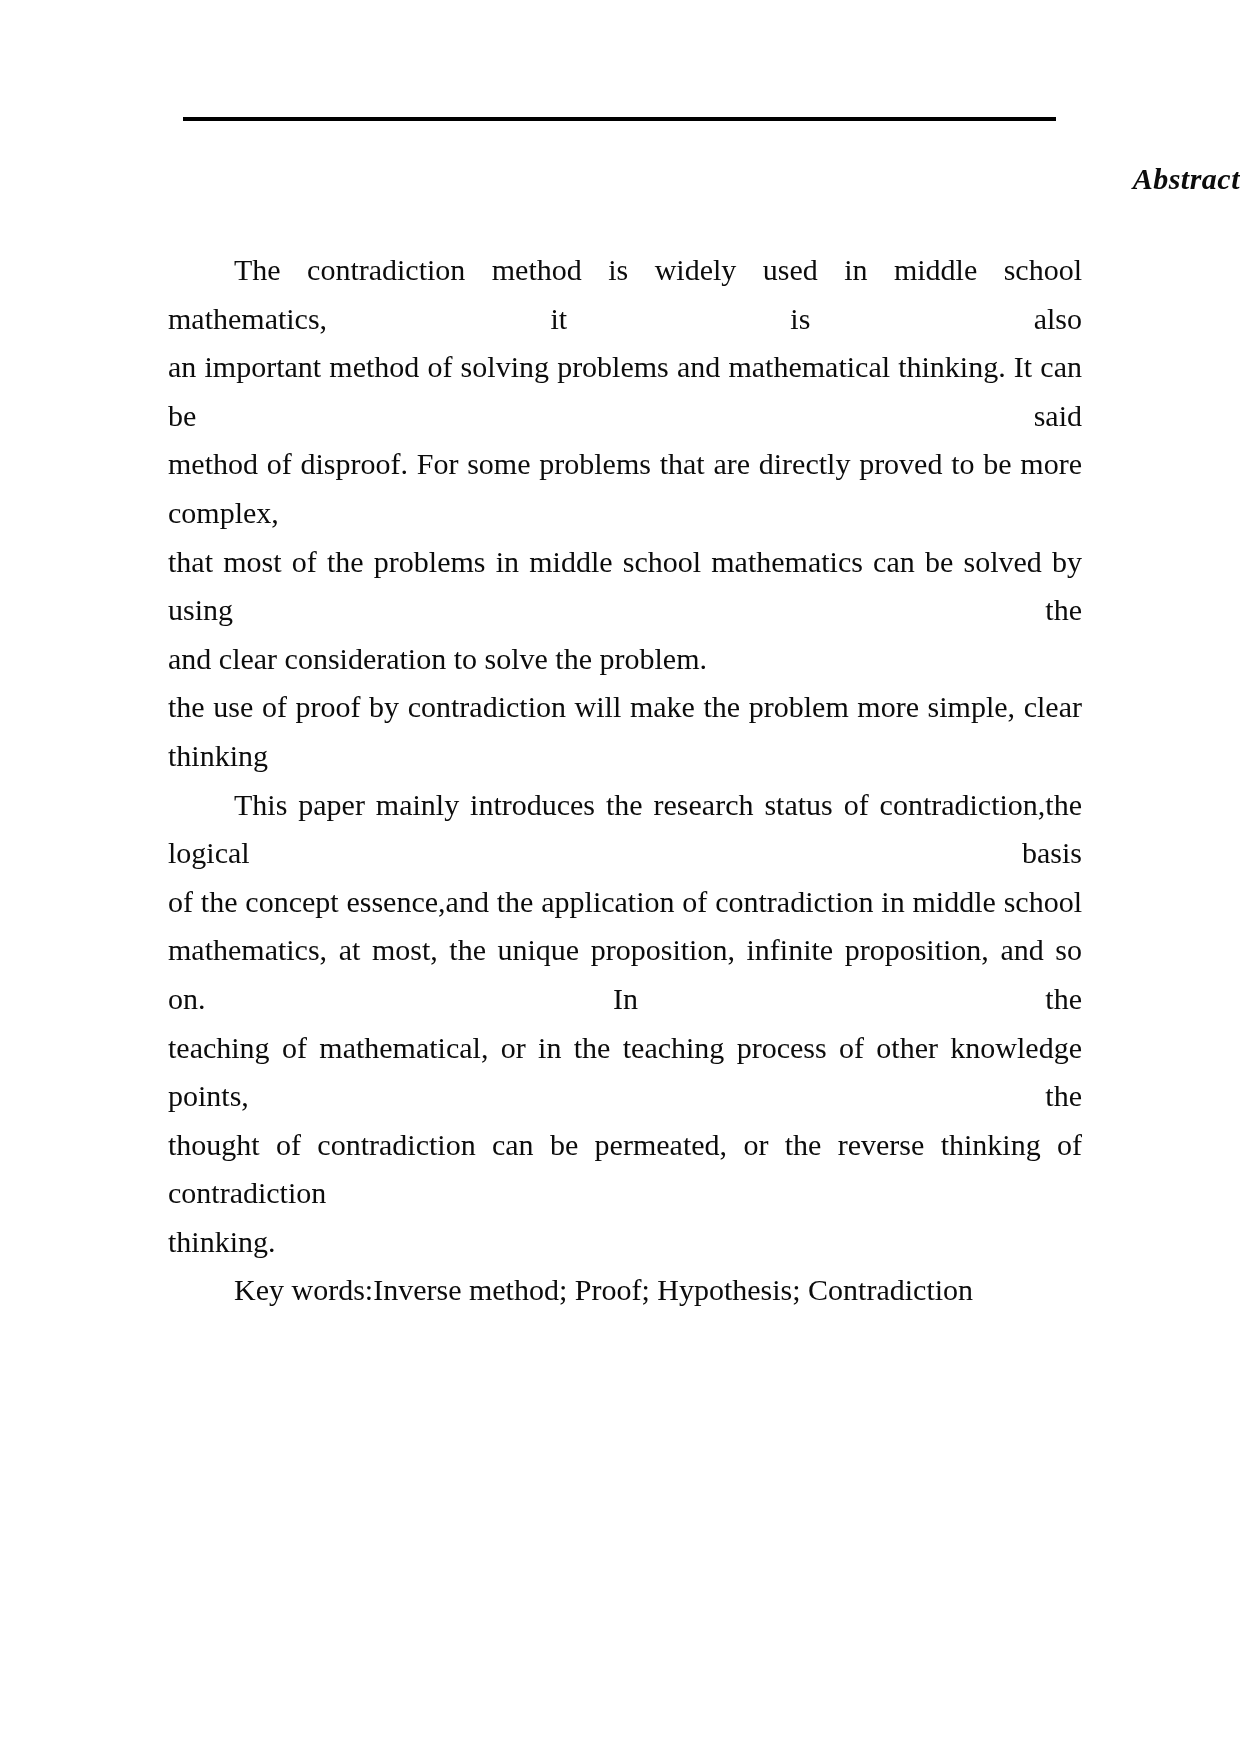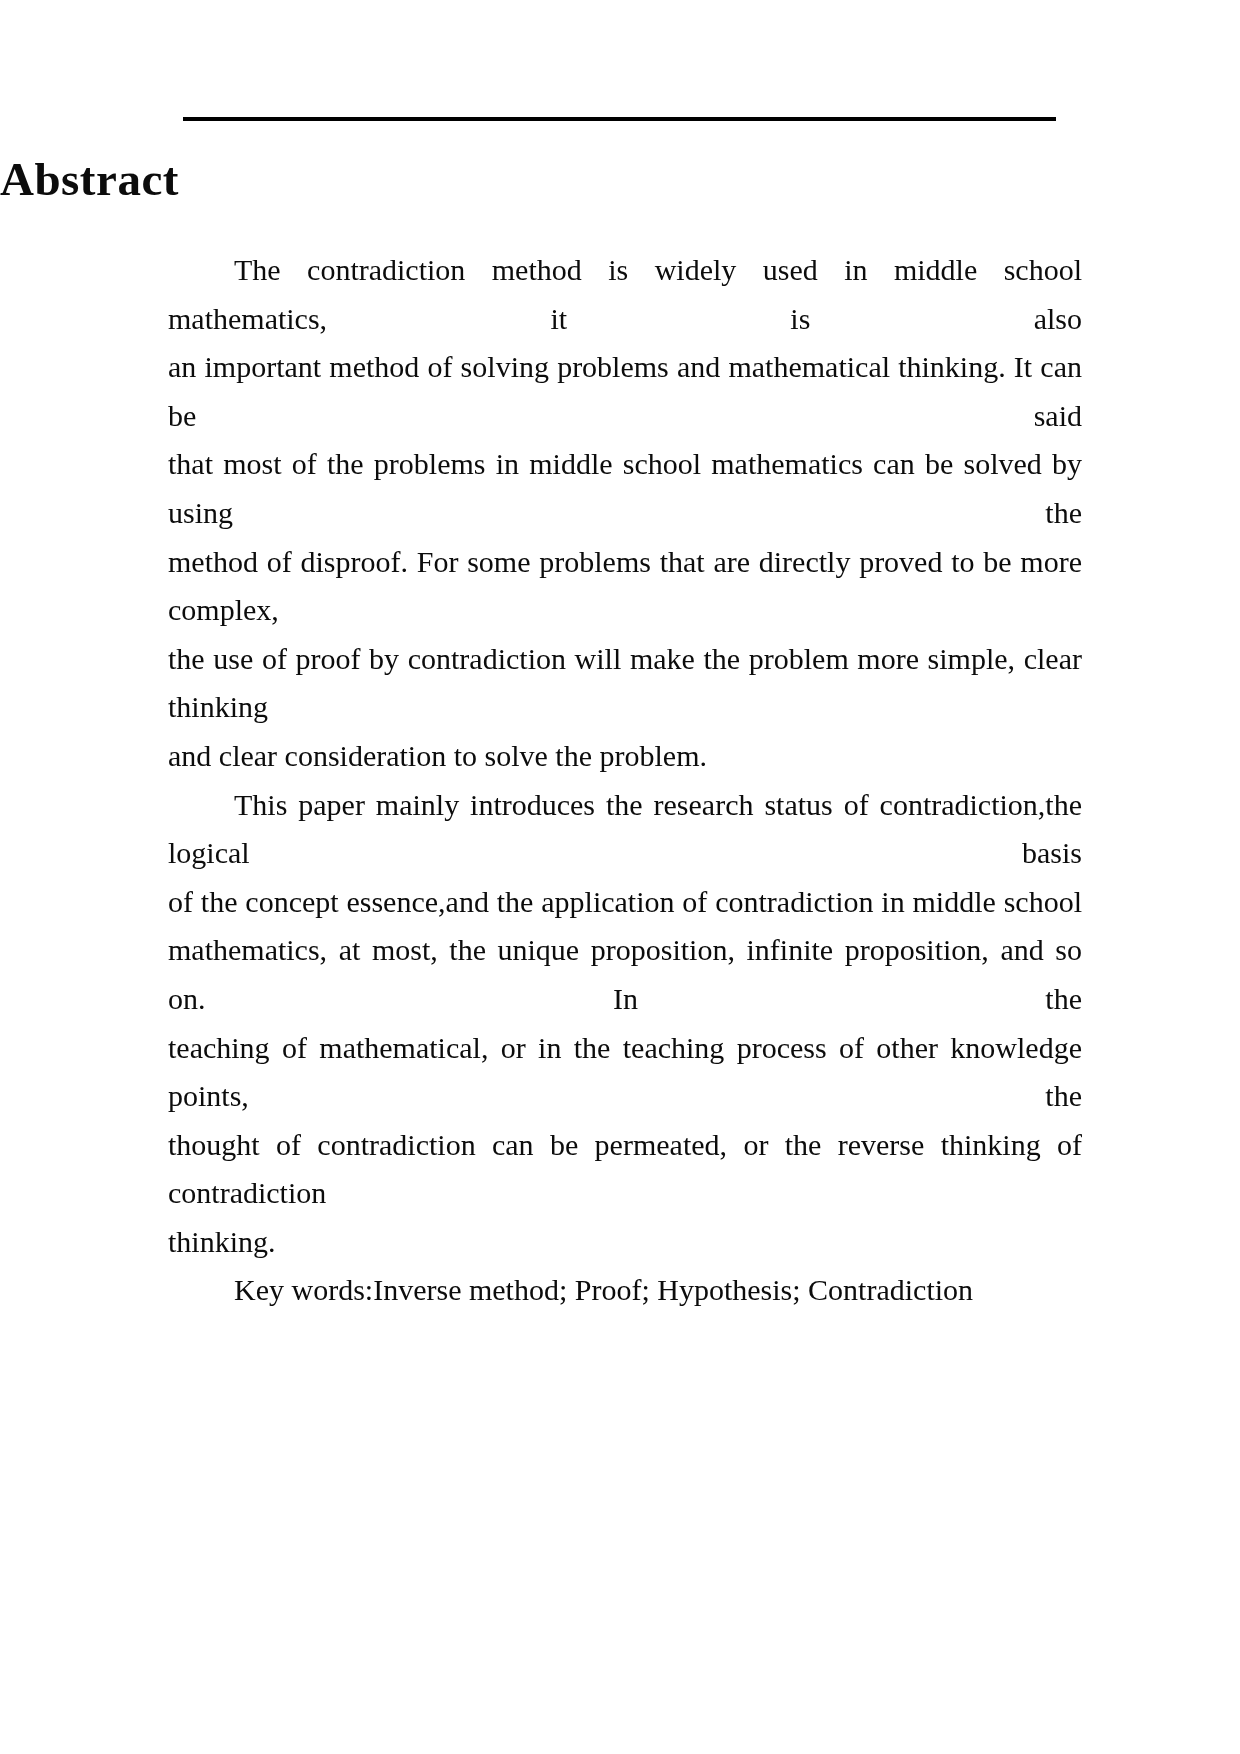--- a/index.html
+++ b/index.html
@@ -22,25 +22,26 @@
     top: 117px;
     width: 873px;
     height: 4px;
     background: #000000;
   }
   .doc-title {
     position: absolute;
     left: 0;
     top: 159px;
     width: 1240px;
-    text-align: left;
-    font-size: 47px;
+    text-align: right;
+    font-size: 30px;
     font-weight: bold;
     line-height: 40px;
     letter-spacing: 0.5px;
+    font-style: italic;
   }
   .body-text {
     position: absolute;
     left: 168px;
     top: 246px;
     width: 914px;
     font-size: 30px;
     line-height: 48.6px;
   }
   .ln {
@@ -64,24 +65,24 @@
 
   <div class="header-rule"></div>
 
   <div class="doc-title">Abstract</div>
 
   <div class="body-text">
 
     <div>
       <div class="ln j indent">The contradiction method is widely used in middle school mathematics, it is also</div>
       <div class="ln j">an important method of solving problems and mathematical thinking. It can be said</div>
+      <div class="ln j">method of disproof. For some problems that are directly proved to be more complex,</div>
       <div class="ln j">that most of the problems in middle school mathematics can be solved by using the</div>
-      <div class="ln j">method of disproof. For some problems that are directly proved to be more complex,</div>
+      <div class="ln">and clear consideration to solve the problem.</div>
       <div class="ln j">the use of proof by contradiction will make the problem more simple, clear thinking</div>
-      <div class="ln">and clear consideration to solve the problem.</div>
     </div>
 
     <div>
       <div class="ln j indent">This paper mainly introduces the research status of contradiction,the logical basis</div>
       <div class="ln j">of the concept essence,and the application of contradiction in middle school</div>
       <div class="ln j">mathematics, at most, the unique proposition, infinite proposition, and so on. In the</div>
       <div class="ln j">teaching of mathematical, or in the teaching process of other knowledge points, the</div>
       <div class="ln j">thought of contradiction can be permeated, or the reverse thinking of contradiction</div>
       <div class="ln">thinking.</div>
     </div>

